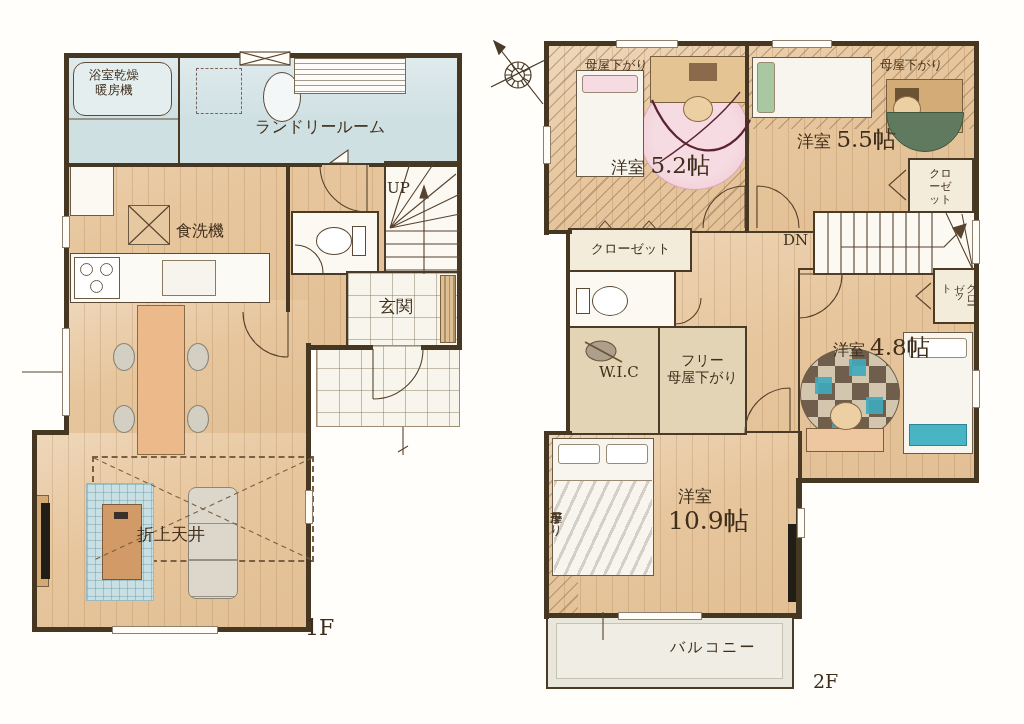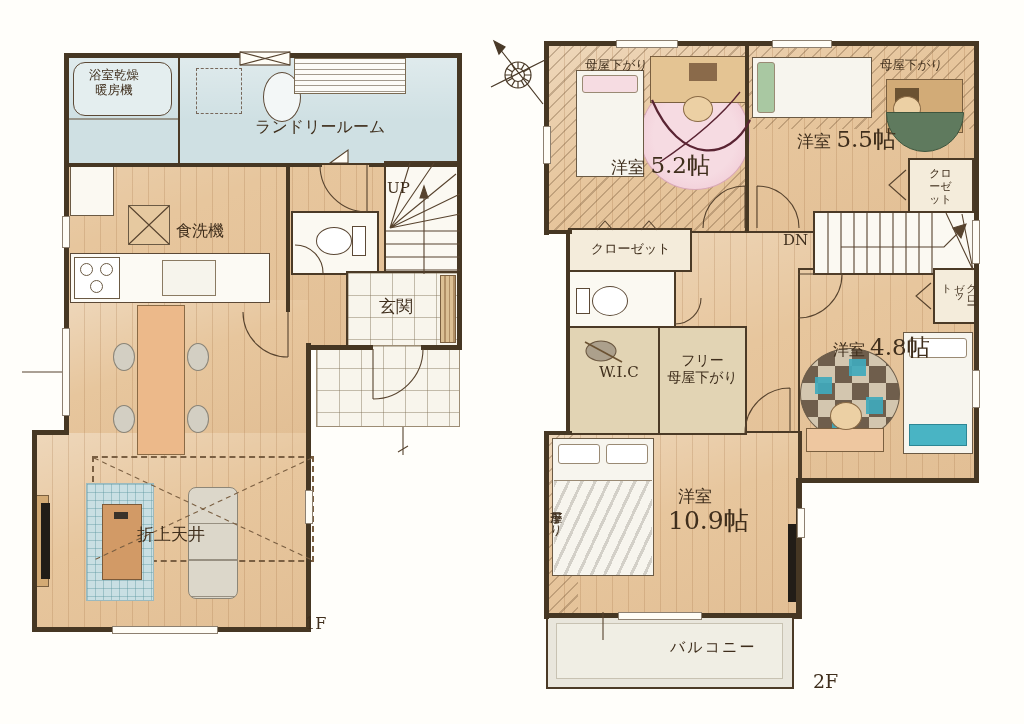--- a/index.html
+++ b/index.html
@@ -279,21 +279,21 @@
       <path d="M494,41 L505,47 L499,54 Z" fill="#4a3a28"></path>
     </g>
   </svg>
 
   <div class="lbl wrap" style="left:88px;top:68px;width:52px;font-size:12.5px;text-align:center;">浴室乾燥暖房機</div>
   <div class="lbl" style="left:255px;top:118px;font-size:16px;">ランドリールーム</div>
   <div class="lbl" style="left:176px;top:222px;font-size:16px;">食洗機</div>
   <div class="lbl" style="left:387px;top:180px;font-size:15px;">UP</div>
   <div class="lbl" style="left:379px;top:296px;font-size:17px;">玄関</div>
   <div class="lbl" style="left:137px;top:524px;font-size:17px;">折上天井</div>
-  <div class="lbl" style="left:305px;top:615px;font-size:16px;">1F</div>
+  <div class="lbl" style="left:305px;top:615px;font-size:22px;">1F</div>
 
   <div class="lbl" style="left:585px;top:58px;font-size:12.5px;">母屋下がり</div>
   <div class="lbl" style="left:611px;top:152px;font-size:17px;">
     <span>洋室</span>
     <span style="font-size:23px;">5.2帖</span>
   </div>
   <div class="lbl" style="left:880px;top:58px;font-size:12.5px;">母屋下がり</div>
   <div class="lbl" style="left:797px;top:126px;font-size:17px;">
     <span>洋室</span>
     <span style="font-size:23px;">5.5帖</span>

